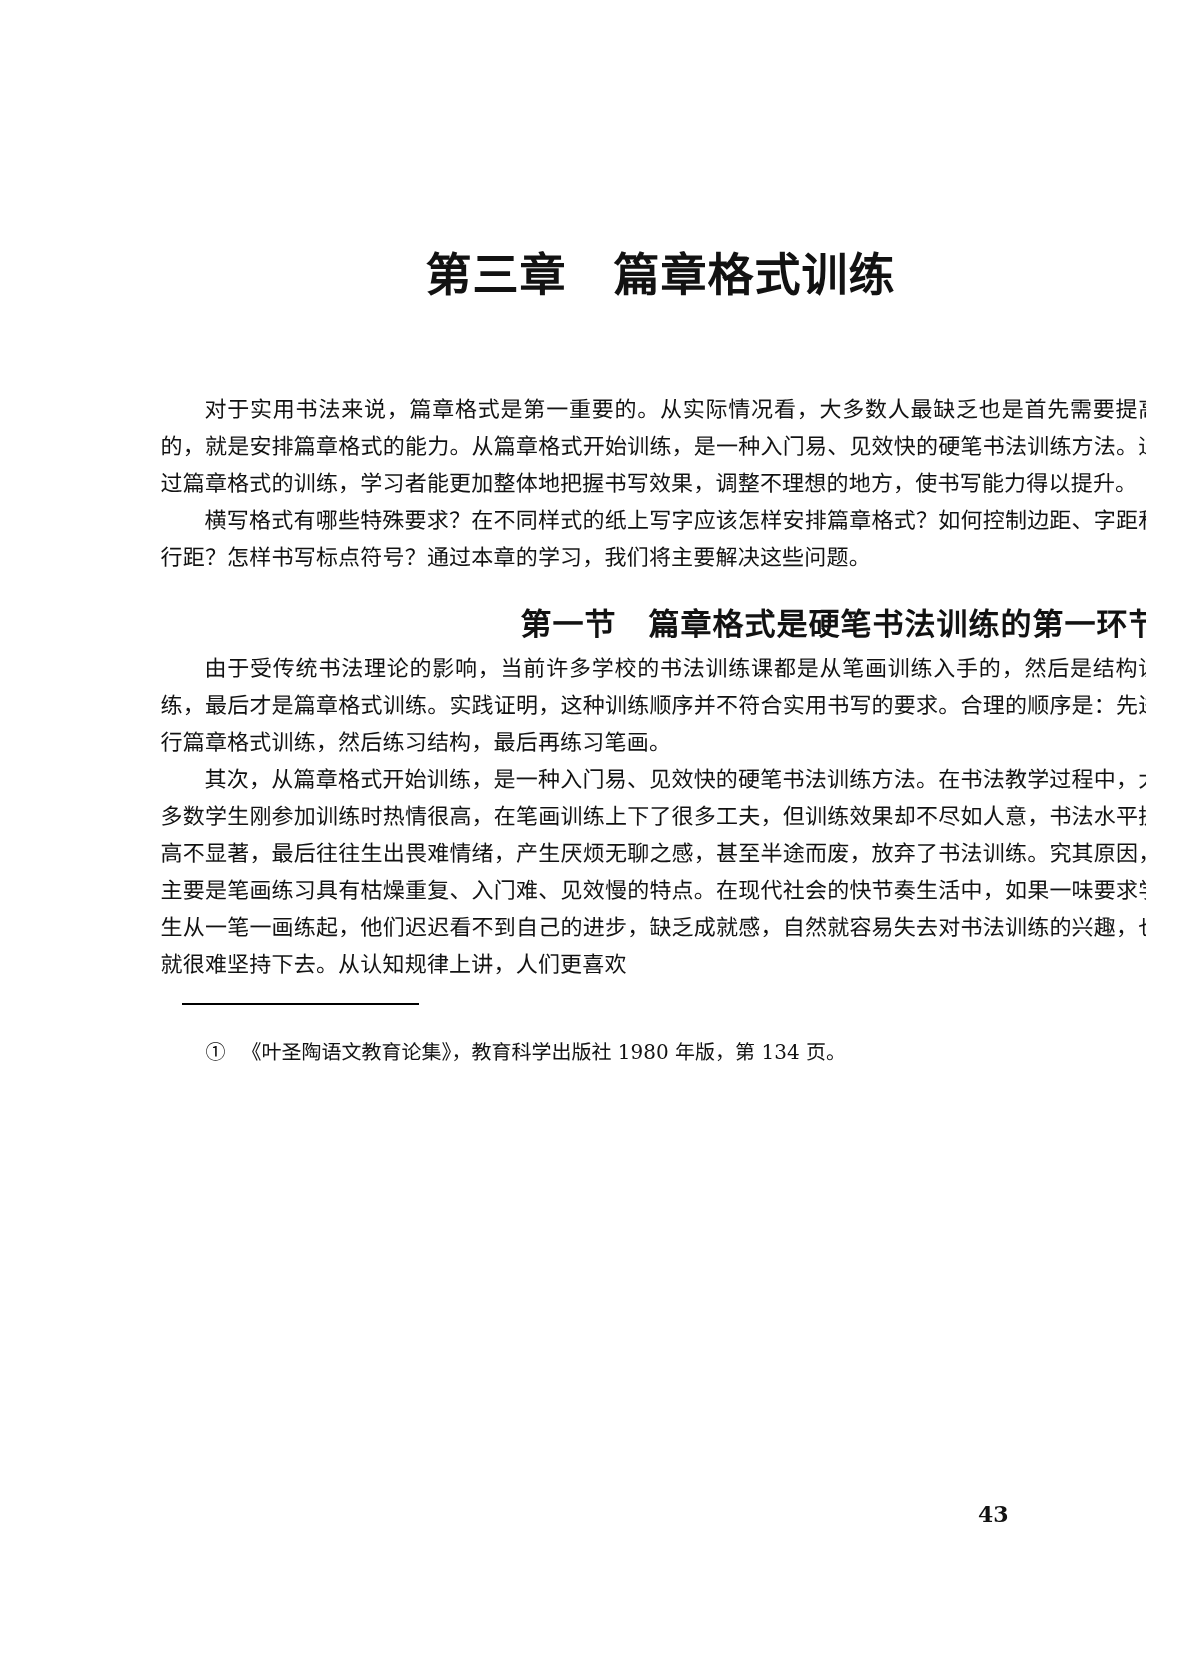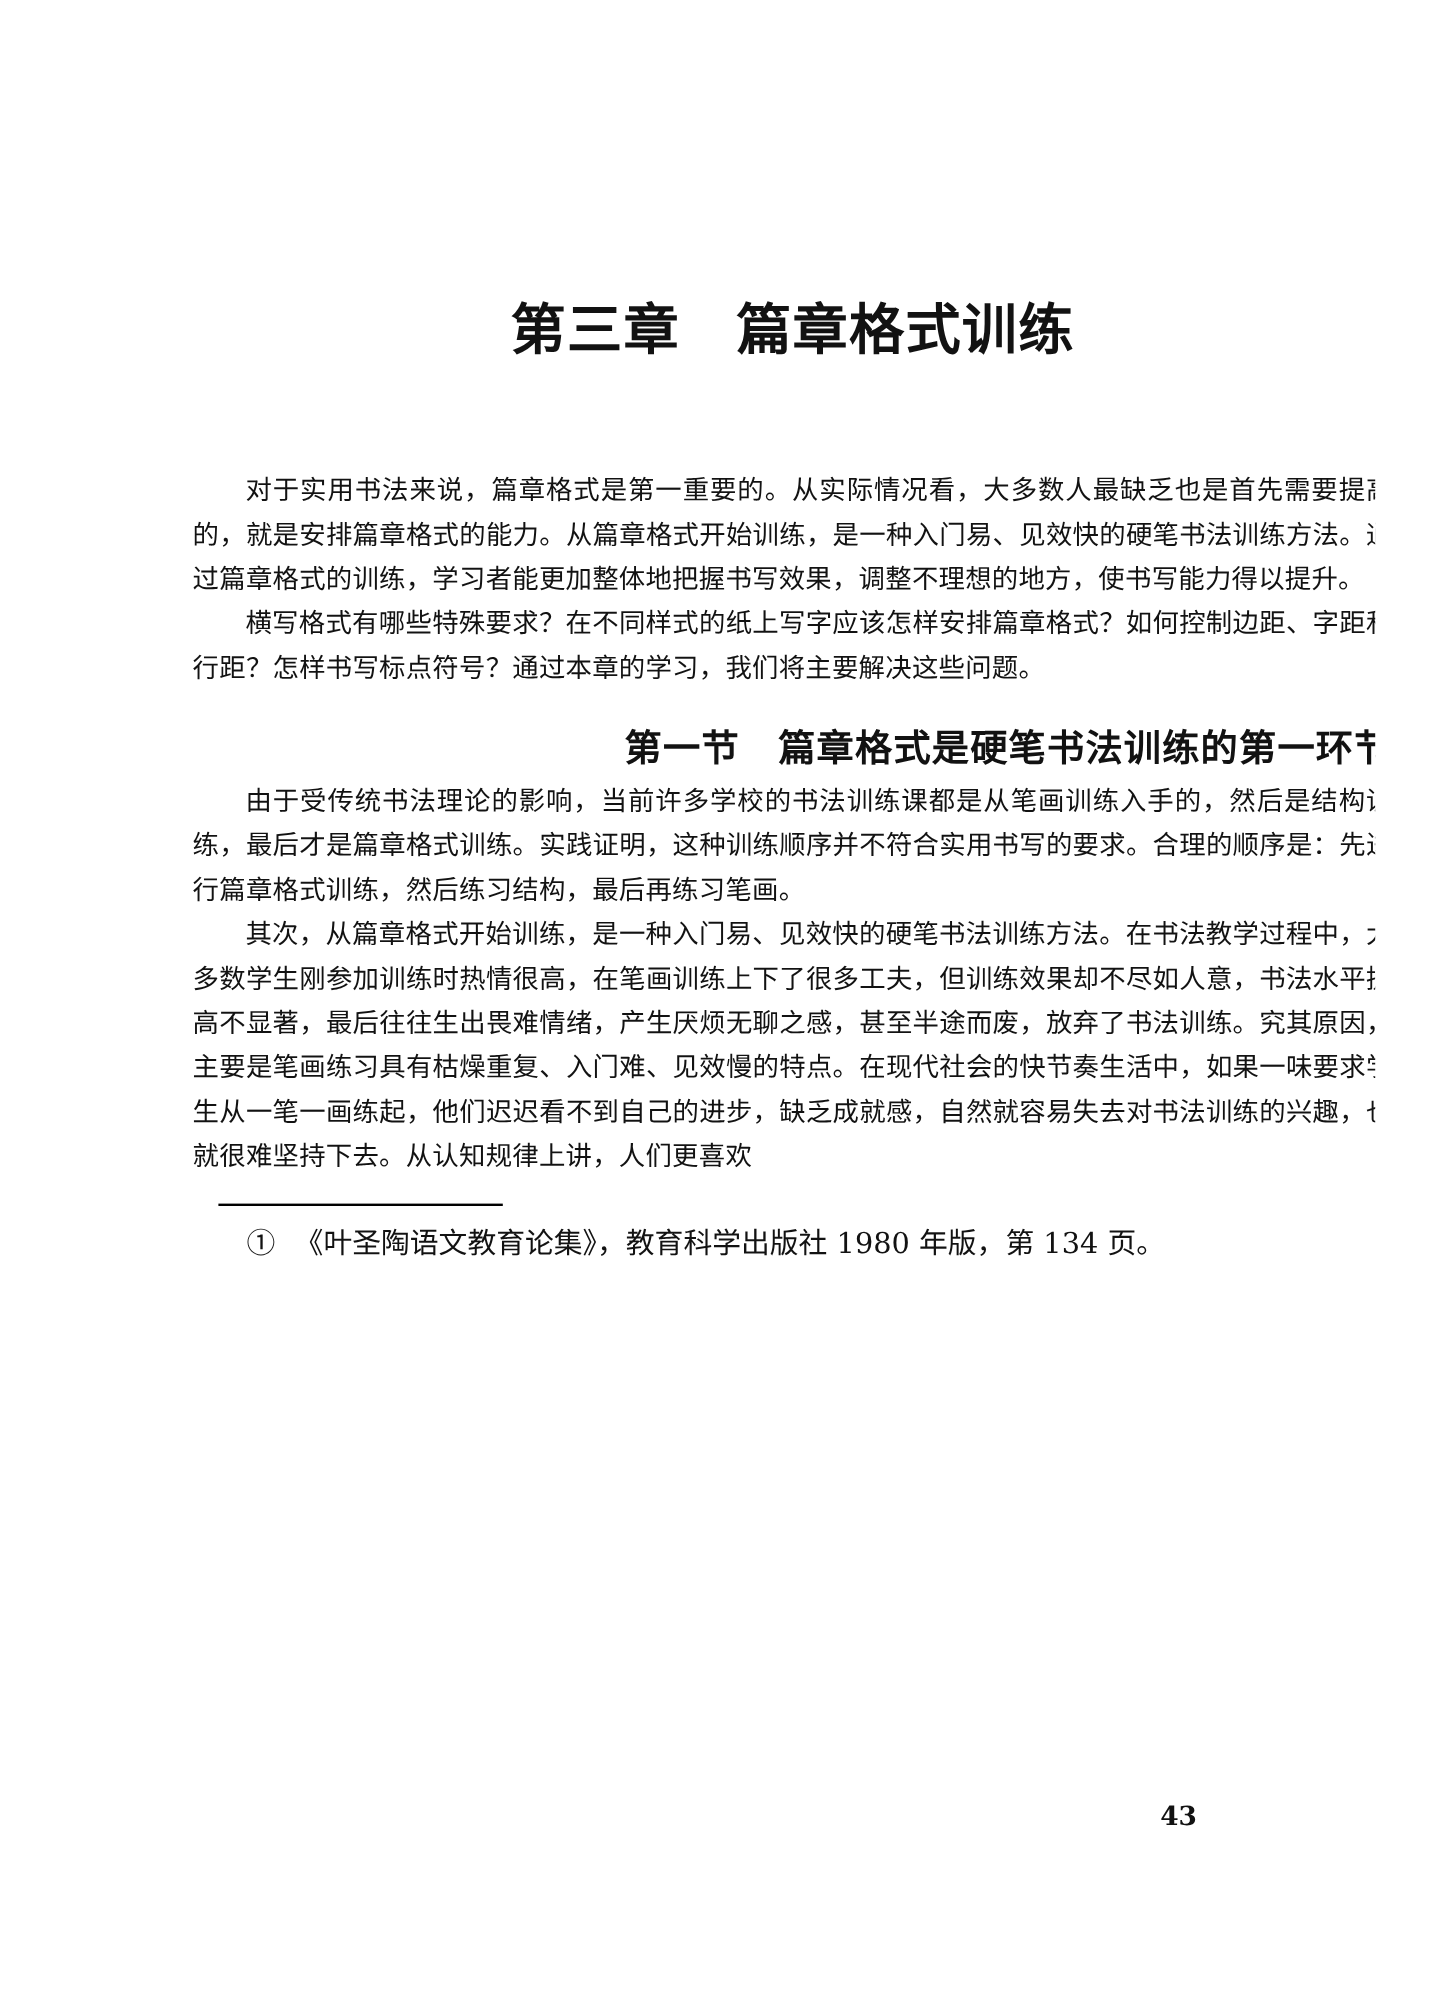--- a/index.html
+++ b/index.html
@@ -47,29 +47,29 @@
     line-height: 40px;
     letter-spacing: 1px;
   }
   .footnote-rule {
     margin: 20px 0 0 21px;
     width: 237px;
     height: 2px;
     background: #000000;
   }
   .footnote {
-    margin-top: 16px;
+    margin-top: 32px;
     padding-left: 45px;
-    font-size: 24px;
+    font-size: 20px;
     line-height: 30px;
   }
   .footnote .marker { margin-right: 16px; }
   .page-number {
     position: absolute;
-    right: 148px;
+    right: 137px;
     top: 1501px;
     font-size: 22px;
     font-weight: 700;
     font-family: "DejaVu Serif", "Liberation Serif", serif;
   }
 </style>
 </head>
 <body>
 
 <div class="page">

